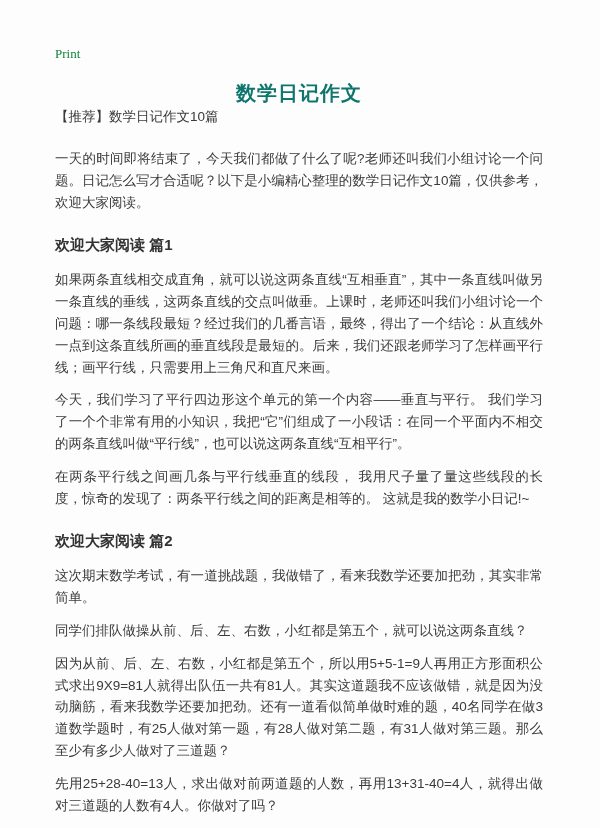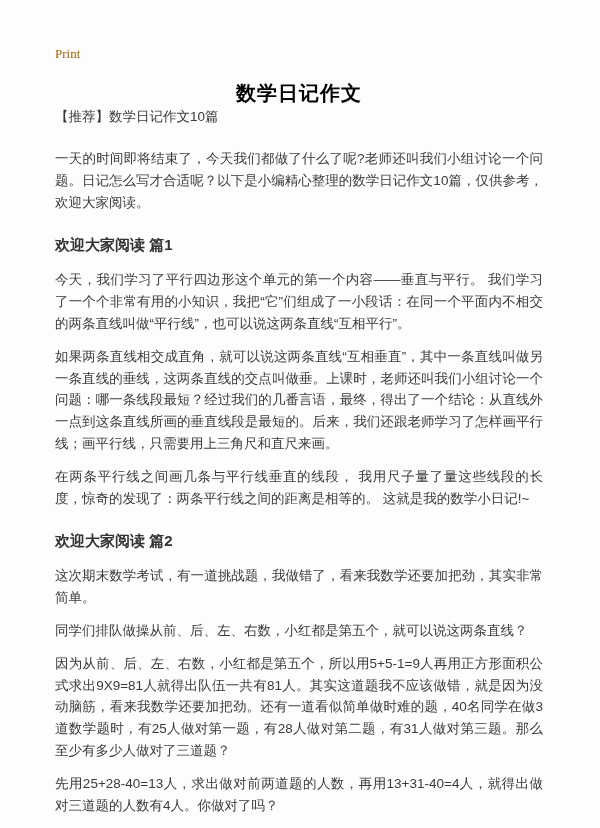--- a/index.html
+++ b/index.html
@@ -13,30 +13,30 @@
     color: #3a3a3a;
     font-family: "Liberation Sans", "DejaVu Sans", sans-serif;
     overflow: hidden;
   }
   .content {
     padding: 44px 57px 0 55px;
   }
   .print-link {
     font-family: "Liberation Serif", "DejaVu Serif", serif;
     font-size: 13px;
-    color: #a16207;
+    color: #15803d;
     display: inline-block;
     cursor: pointer;
   }
   h1.doc-title {
     margin-top: 18px;
     text-align: center;
     font-size: 20px;
     font-weight: bold;
-    color: #000000;
+    color: #0f766e;
     letter-spacing: 1px;
   }
   .subtitle {
     margin-top: 1px;
     font-size: 13.5px;
     color: #3a3a3a;
   }
   .body-text p {
     font-size: 13.5px;
     line-height: 21.8px;
@@ -64,23 +64,23 @@
     <h1 class="doc-title">数学日记作文</h1>
 
     <div class="subtitle">【推荐】数学日记作文10篇</div>
 
     <div class="body-text">
 
       <p class="intro">一天的时间即将结束了，今天我们都做了什么了呢?老师还叫我们小组讨论一个问题。日记怎么写才合适呢？以下是小编精心整理的数学日记作文10篇，仅供参考，欢迎大家阅读。</p>
 
       <h2 class="section-heading">欢迎大家阅读 篇1</h2>
 
+      <p>如果两条直线相交成直角，就可以说这两条直线“互相垂直”，其中一条直线叫做另一条直线的垂线，这两条直线的交点叫做垂。上课时，老师还叫我们小组讨论一个问题：哪一条线段最短？经过我们的几番言语，最终，得出了一个结论：从直线外一点到这条直线所画的垂直线段是最短的。后来，我们还跟老师学习了怎样画平行线；画平行线，只需要用上三角尺和直尺来画。</p>
+
       <p>今天，我们学习了平行四边形这个单元的第一个内容——垂直与平行。 我们学习了一个个非常有用的小知识，我把“它”们组成了一小段话：在同一个平面内不相交的两条直线叫做“平行线”，也可以说这两条直线“互相平行”。</p>
-
-      <p>如果两条直线相交成直角，就可以说这两条直线“互相垂直”，其中一条直线叫做另一条直线的垂线，这两条直线的交点叫做垂。上课时，老师还叫我们小组讨论一个问题：哪一条线段最短？经过我们的几番言语，最终，得出了一个结论：从直线外一点到这条直线所画的垂直线段是最短的。后来，我们还跟老师学习了怎样画平行线；画平行线，只需要用上三角尺和直尺来画。</p>
 
       <p>在两条平行线之间画几条与平行线垂直的线段， 我用尺子量了量这些线段的长度，惊奇的发现了：两条平行线之间的距离是相等的。 这就是我的数学小日记!~</p>
 
       <h2 class="section-heading">欢迎大家阅读 篇2</h2>
 
       <p>这次期末数学考试，有一道挑战题，我做错了，看来我数学还要加把劲，其实非常简单。</p>
 
       <p>同学们排队做操从前、后、左、右数，小红都是第五个，就可以说这两条直线？</p>
 
       <p>因为从前、后、左、右数，小红都是第五个，所以用5+5-1=9人再用正方形面积公式求出9X9=81人就得出队伍一共有81人。其实这道题我不应该做错，就是因为没动脑筋，看来我数学还要加把劲。还有一道看似简单做时难的题，40名同学在做3道数学题时，有25人做对第一题，有28人做对第二题，有31人做对第三题。那么至少有多少人做对了三道题？</p>

